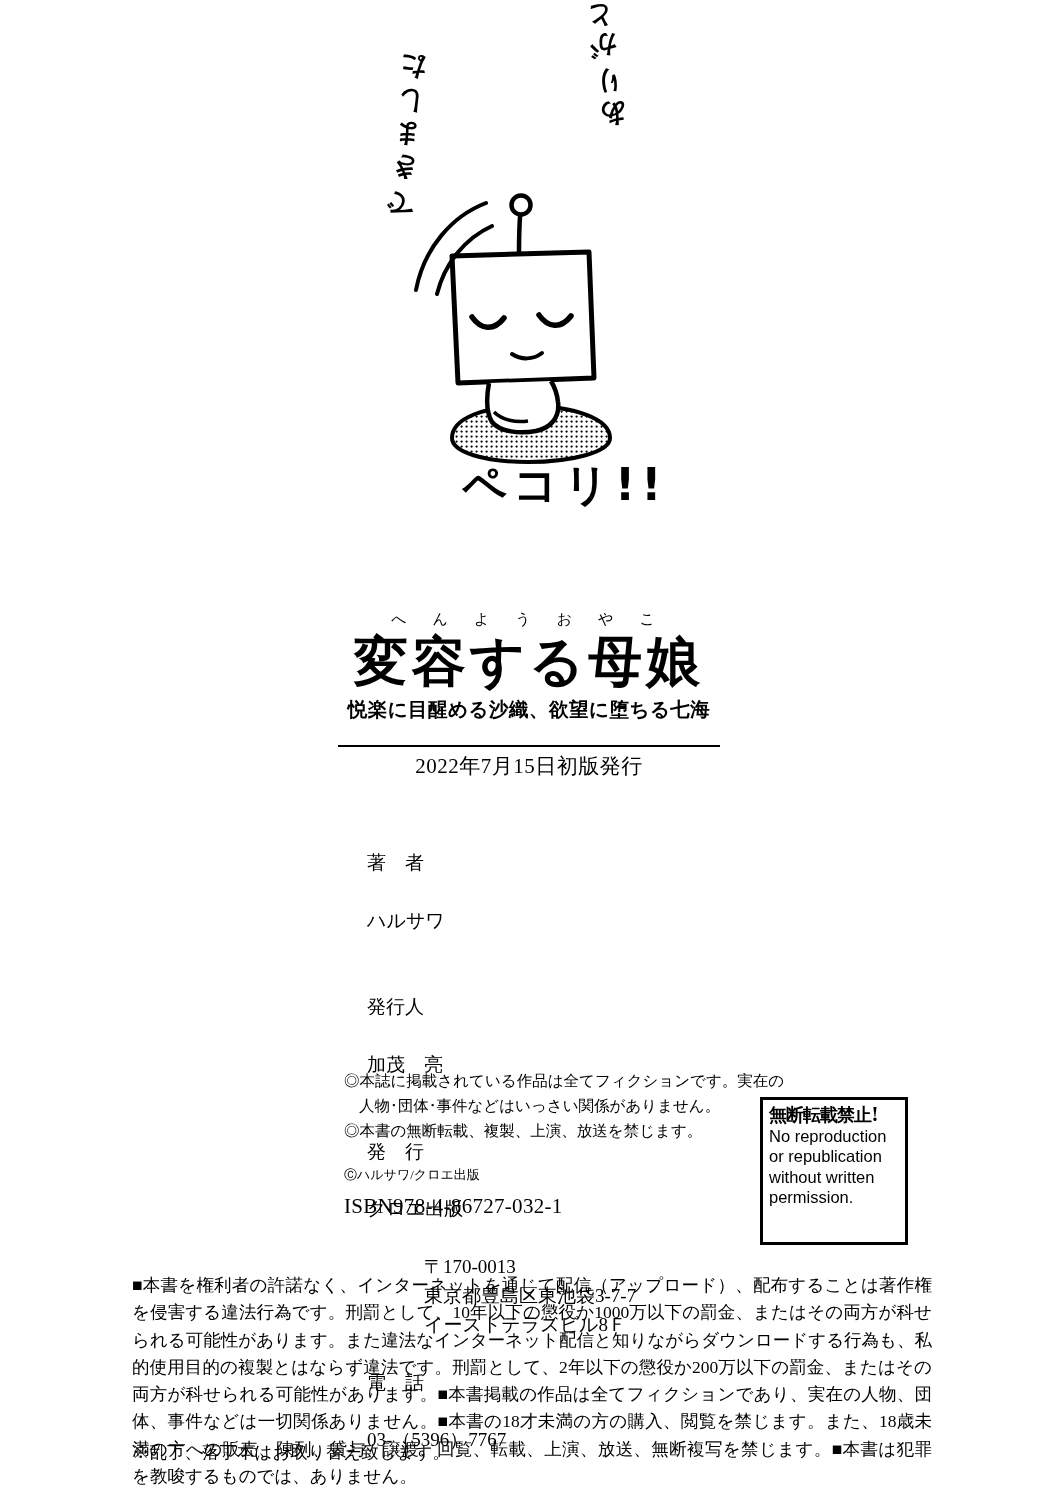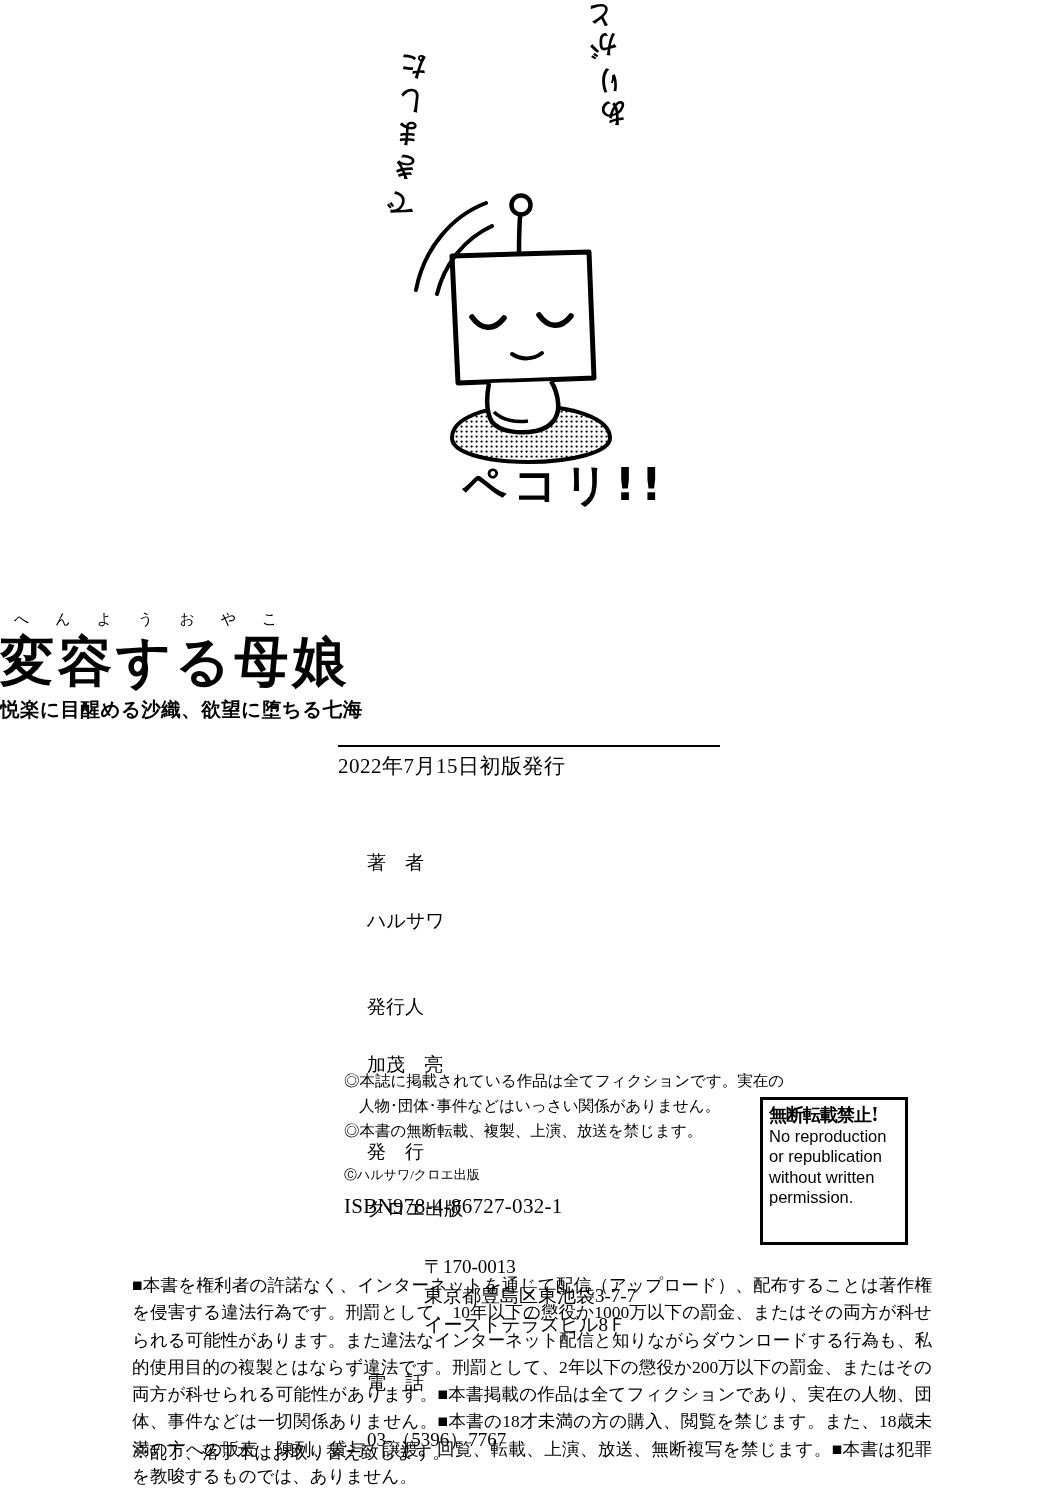--- a/index.html
+++ b/index.html
@@ -25,21 +25,21 @@
     height: 580px;
   }
   .illus svg { display: block; }
 
   
   .title-block {
     position: absolute;
     left: 0;
     top: 612px;
     width: 1058px;
-    text-align: left;
+    text-align: center;
   }
   .ruby-line {
     font-family: "Liberation Serif", serif;
     font-size: 15px;
     letter-spacing: 26px;
     margin-left: 14px;
     line-height: 1;
     height: 18px;
   }
   .main-title {

